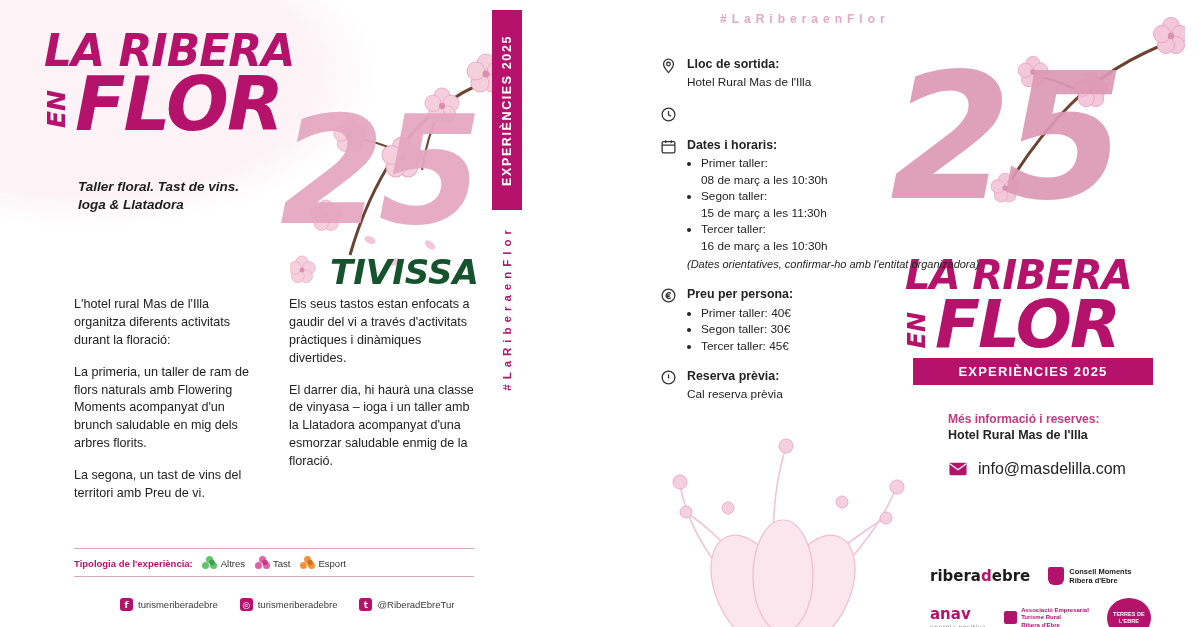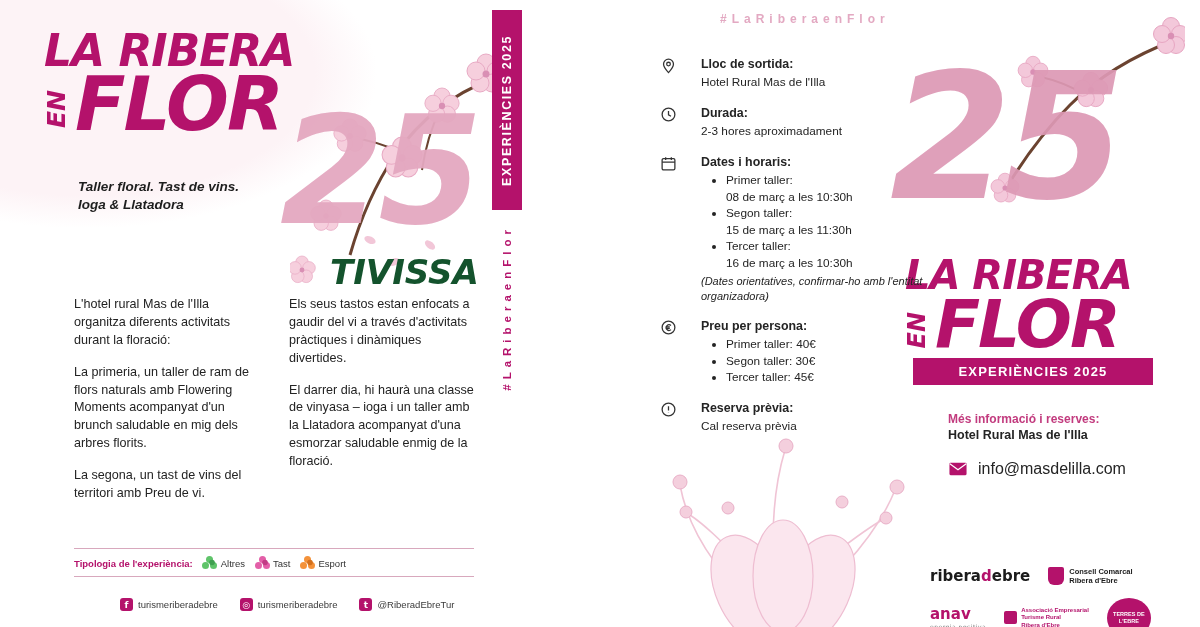--- a/index.html
+++ b/index.html
@@ -115,30 +115,30 @@
   }
 
   
   .right { position:relative; width:600px; height:627px; background:#ffffff; overflow:hidden; }
   .hashtop {
     position:absolute; left:120px; top:12px; z-index:6;
     color:#e3a9c2; font-weight:bold; font-size:12px; letter-spacing:5px;
   }
 
   .info { position:absolute; left:60px; top:56px; width:320px; z-index:6; }
-  .irow { display:flex; gap:24px; margin-bottom:14px; }
+  .irow { display:flex; gap:10px; margin-bottom:14px; }
   .iico {
     width:17px; height:17px; flex:0 0 17px; margin-top:1px;
     color:#3a3a3a;
   }
   .iico svg { width:17px; height:17px; display:block; }
   .ibody { font-size:11.8px; line-height:1.4; color:#242424; }
   .ibody .h { font-weight:bold; font-size:12.4px; margin-bottom:1px; }
   .ibody ul { margin:0; padding-left:14px; }
-  .ibody li { margin:0 0 0 11px; }
+  .ibody li { margin:0 0 0 0; }
   .note { font-style:italic; font-size:11px; line-height:1.35; margin-top:3px; }
 
   
   .big25-right {
     position:absolute; left:890px; top:50px; z-index:2;
     font-family:"DejaVu Sans", sans-serif; font-weight:bold; font-style:italic;
     font-size:175px; line-height:1; color:#dd99b5; letter-spacing:-8px; opacity:.92;
   }
   .r-title { position:absolute; left:905px; top:255px; z-index:5; }
   .r-laribera {
@@ -442,24 +442,20 @@
         </div>
       </div>
 
       <div class="irow">
         <div class="iico">
           <svg viewBox="0 0 24 24" fill="none" stroke="#333" stroke-width="1.8">
               <circle cx="12" cy="12" r="9"></circle>
               <path d="M12 7v5.5l3.5 2"></path>
             </svg>
         </div>
-        <div class="ibody">
-          <div class="h">Durada:</div>
-          <div>2-3 hores aproximadament</div>
-        </div>
       </div>
 
       <div class="irow">
         <div class="iico">
           <svg viewBox="0 0 24 24" fill="none" stroke="#333" stroke-width="1.8">
               <rect x="3" y="5" width="18" height="16" rx="2"></rect>
               <path d="M3 10h18M8 3v4M16 3v4"></path>
             </svg>
         </div>
         <div class="ibody">
@@ -534,21 +530,21 @@
     </div>
 
     <div class="logos" style="left:330px;">
       <div class="logorow">
         <div class="lg-ribera">
           <span>ribera</span><b>d</b><span>ebre</span>
         </div>
         <div class="lg-ccre">
           <div class="crest"></div>
           <div class="txt">
-            <div>Consell Comarcal</div>
+            <div>Consell Moments</div>
             <div>Ribera d'Ebre</div>
           </div>
         </div>
       </div>
       <div class="logorow">
         <div class="lg-anav">
           <span>anav</span>
           <small>energia positiva</small>
         </div>
         <div class="lg-aetr">

